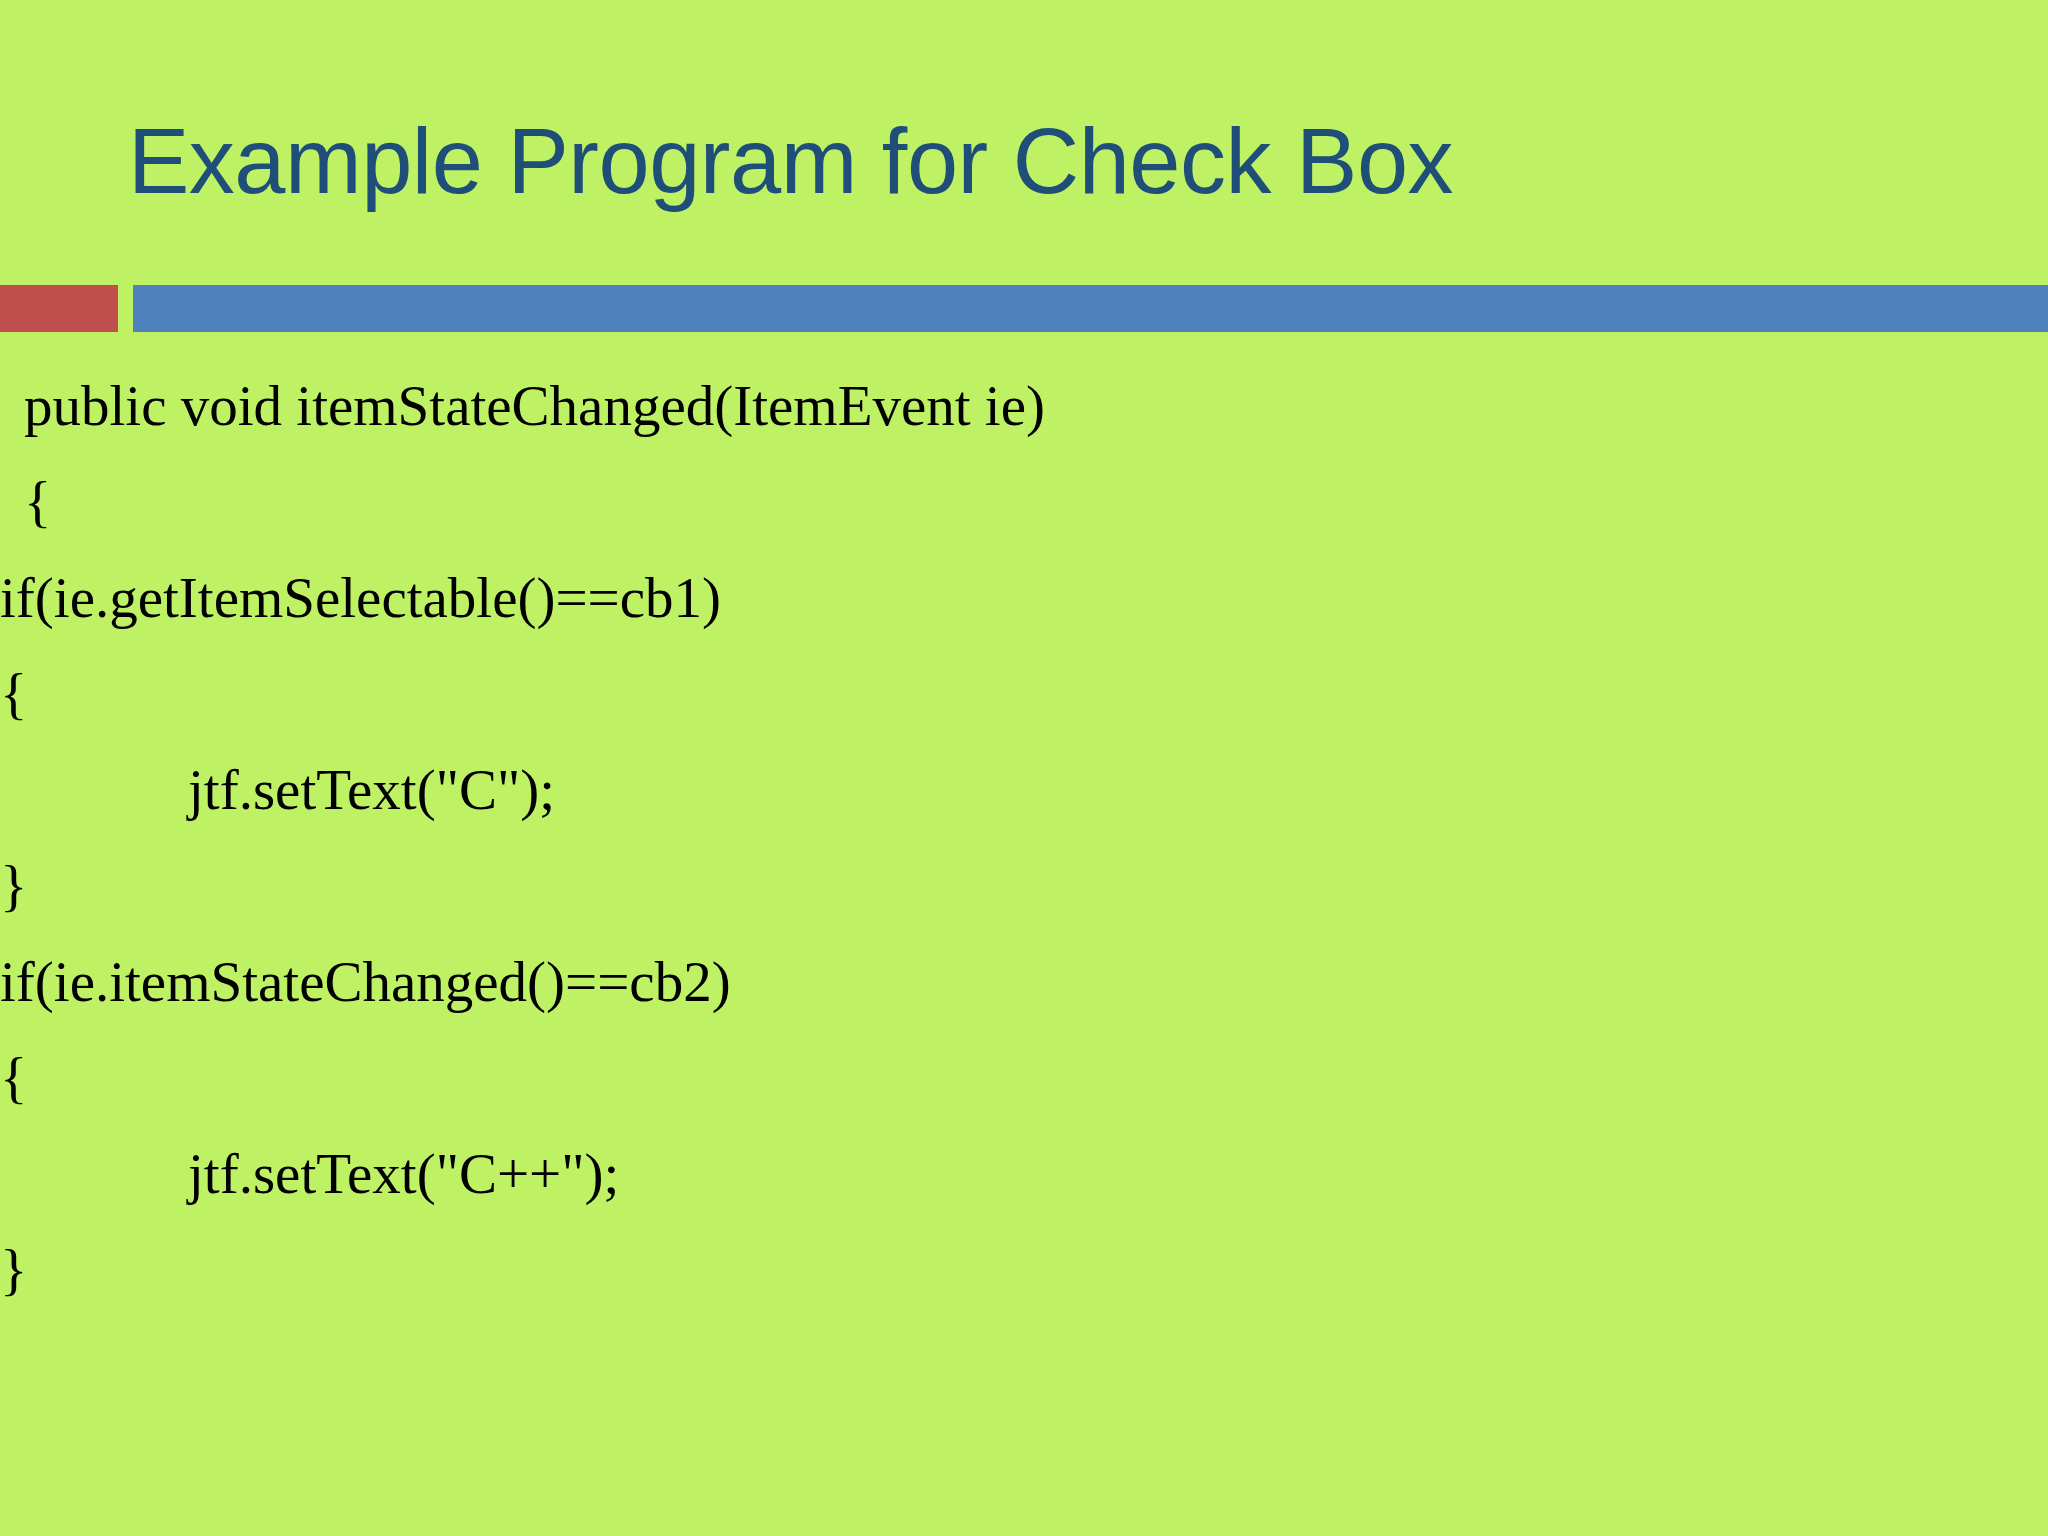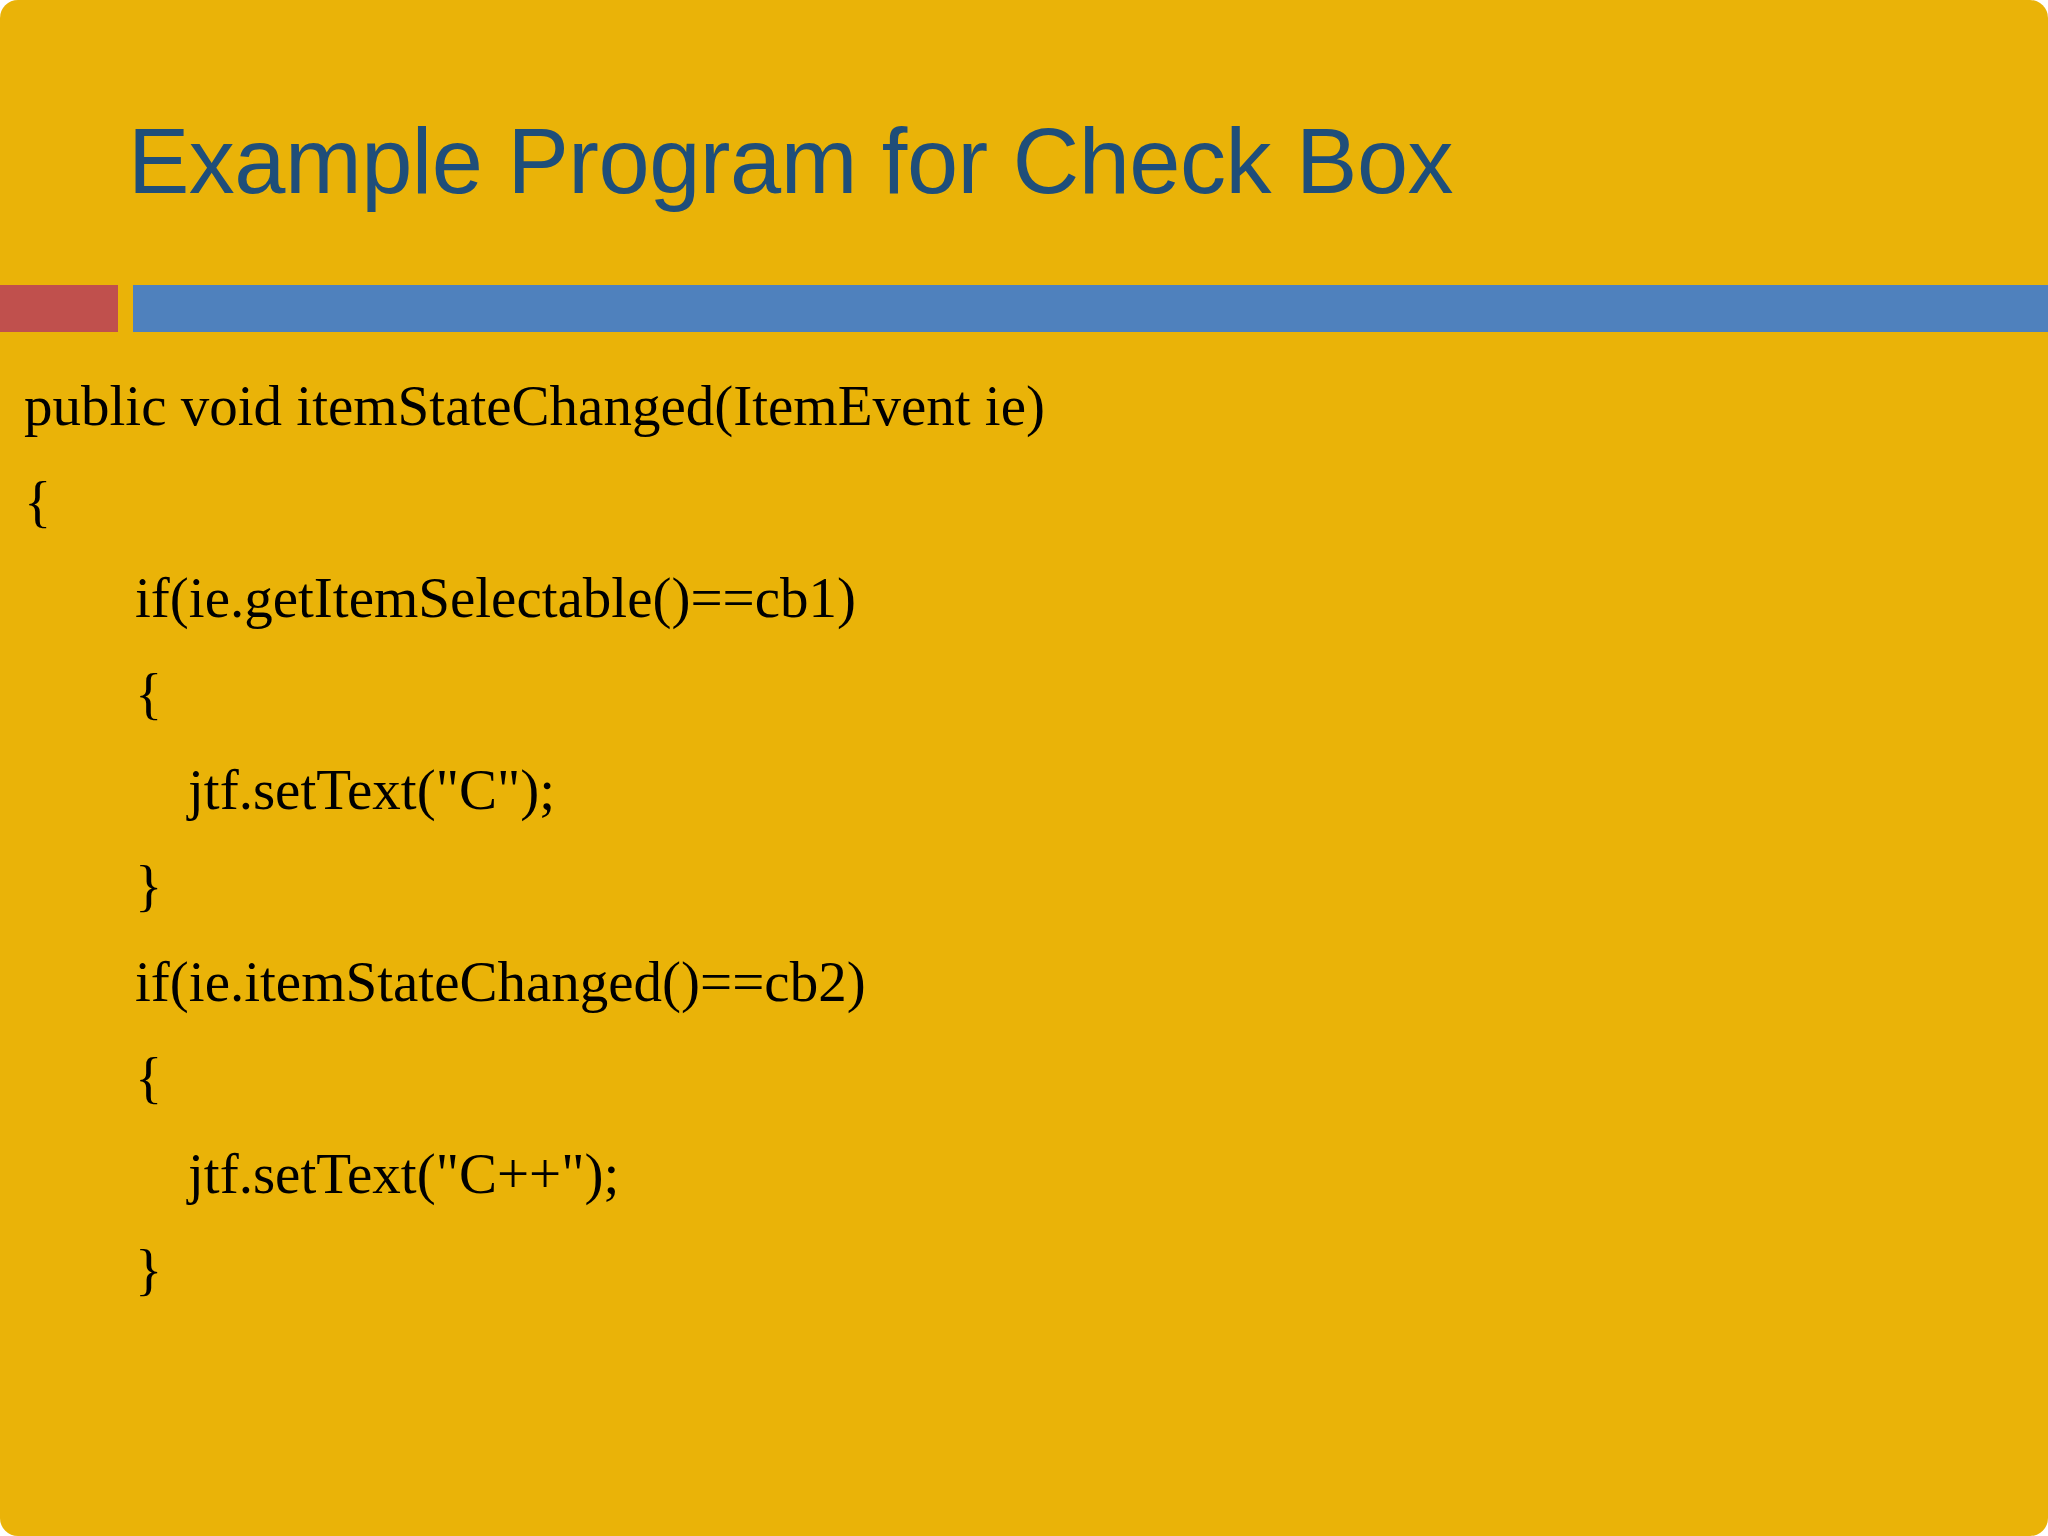--- a/index.html
+++ b/index.html
@@ -11,22 +11,21 @@
     width: 2048px;
     height: 1536px;
     position: relative;
     overflow: hidden;
     font-family: "Liberation Serif", "DejaVu Serif", serif;
   }
 
   .slide {
     position: absolute;
     inset: 0;
-    background: #eab308;
-    border-radius: 18px;
+    background: #bef264;
   }
 
   
   .slide-title {
     position: absolute;
     left: 128px;
     top: 48px;
     width: 1800px;
     font-family: "Liberation Sans", "DejaVu Sans", sans-serif;
     font-size: 92px;
@@ -71,21 +70,21 @@
   }
   .code-line {
     font-family: "Liberation Serif", "DejaVu Serif", serif;
     font-size: 57px;
     line-height: 96px;
     color: #000000;
     white-space: pre;
     height: 96px;
   }
   .indent-0 { padding-left: 24px; }
-  .indent-1 { padding-left: 135px; }
+  .indent-1 { }
   .indent-2 { padding-left: 188px; }
 </style>
 </head>
 <body>
 
 <div class="slide">
 
   <h1 class="slide-title">Example Program for Check Box</h1>
 
   <div class="divider">

